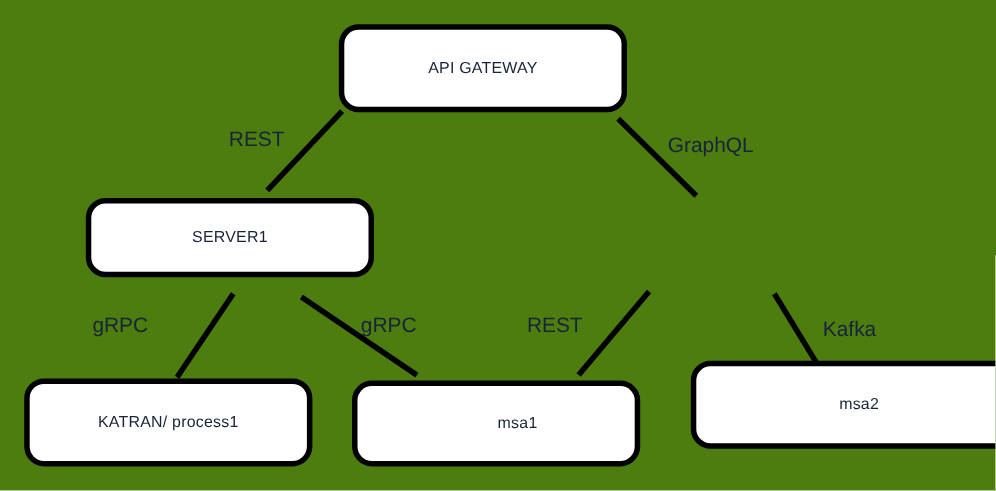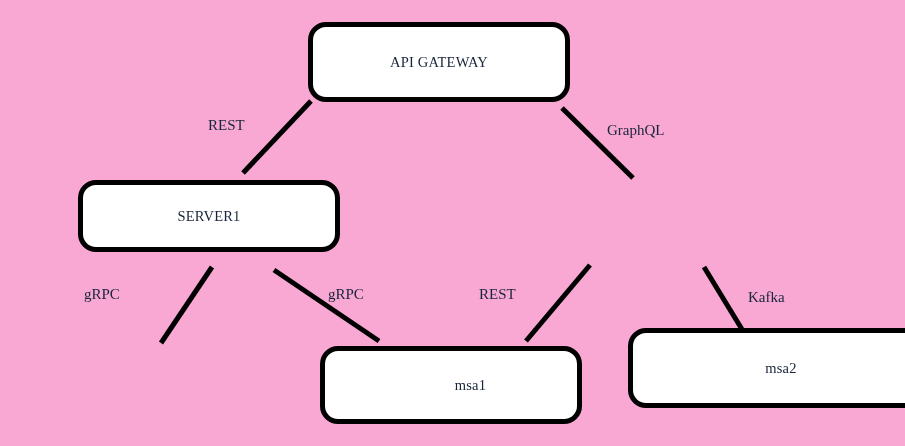--- a/index.html
+++ b/index.html
@@ -5,23 +5,23 @@
 <style>
   html, body {
     margin: 0;
     padding: 0;
     background: #ffffff;
   }
   #canvas {
     position: relative;
     width: 905px;
     height: 446px;
-    background: #f9a8d4;
+    background: #4d7c0f;
     overflow: hidden;
-    font-family: Liberation Serif, serif;
+    font-family: Liberation Sans, sans-serif;
   }
   #edges {
     position: absolute;
     left: 0;
     top: 0;
     width: 905px;
     height: 446px;
   }
   .node {
     position: absolute;
@@ -36,21 +36,21 @@
   }
   .node-label {
     font-size: 14.5px;
     color: #17243a;
     letter-spacing: 0.2px;
     white-space: nowrap;
     line-height: 1;
   }
   .edge-label {
     position: absolute;
-    font-size: 15px;
+    font-size: 19px;
     color: #17243a;
     white-space: nowrap;
     z-index: 4;
     line-height: 1;
   }
 </style>
 </head>
 <body>
 
 <div id="canvas">
@@ -66,20 +66,23 @@
 
   <div class="node" style="left: 308px; top: 22px; width: 262px; height: 80px; border-color: rgb(0, 0, 0);">
     <span class="node-label">API GATEWAY</span>
   </div>
 
   <div class="node" style="left: 78px; top: 180px; width: 262px; height: 72px; border-color: rgb(0, 0, 0); text-align: right;">
     <span class="node-label">SERVER1</span>
   </div>
 
 
+  <div class="node" style="left: 22px; top: 344px; width: 262px; height: 80px; border-color: rgb(0, 0, 0);">
+    <span class="node-label">KATRAN/ process1</span>
+  </div>
 
   <div class="node" style="left: 320px; top: 346px; width: 262px; height: 78px; border-color: rgb(0, 0, 0); padding-left: 39px;">
     <span class="node-label">msa1</span>
   </div>
 
   <div class="node" style="left: 628px; top: 328px; width: 306px; height: 80px; border-color: rgb(0, 0, 0);">
     <span class="node-label">msa2</span>
   </div>
 
   <div class="edge-label" style="left: 208px; top: 118px; color: rgb(23, 36, 58);">REST</div>

